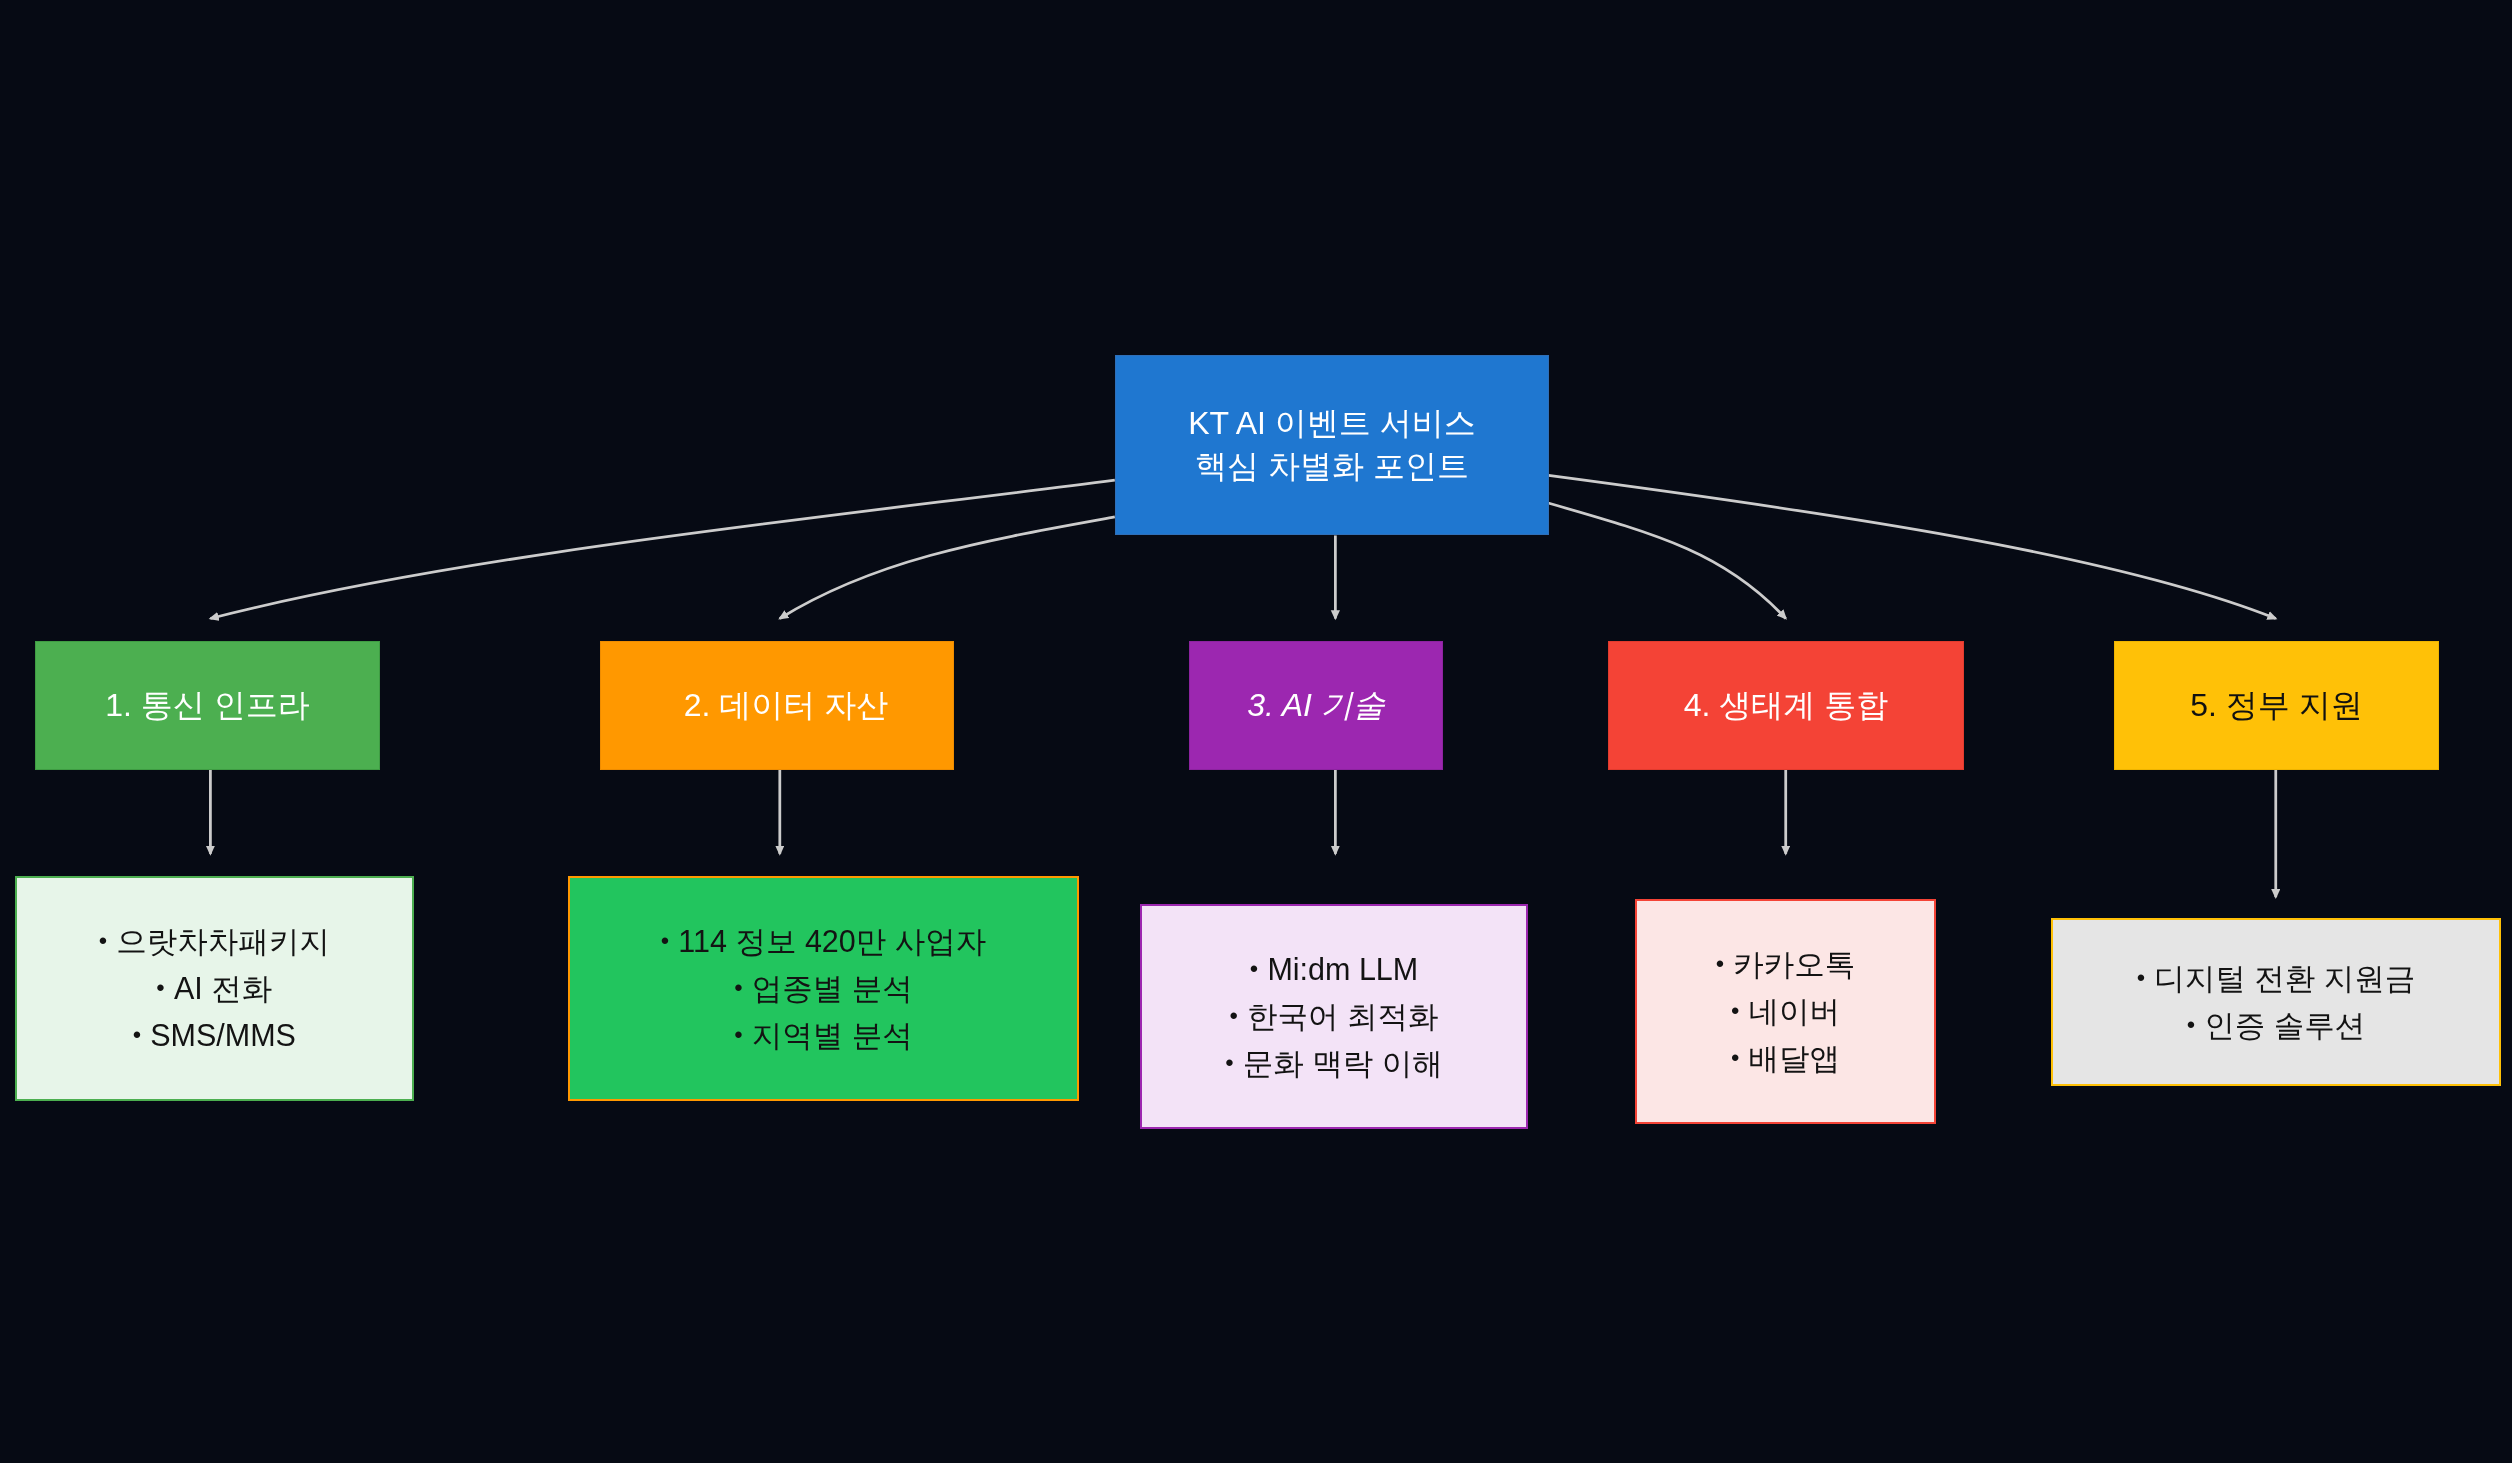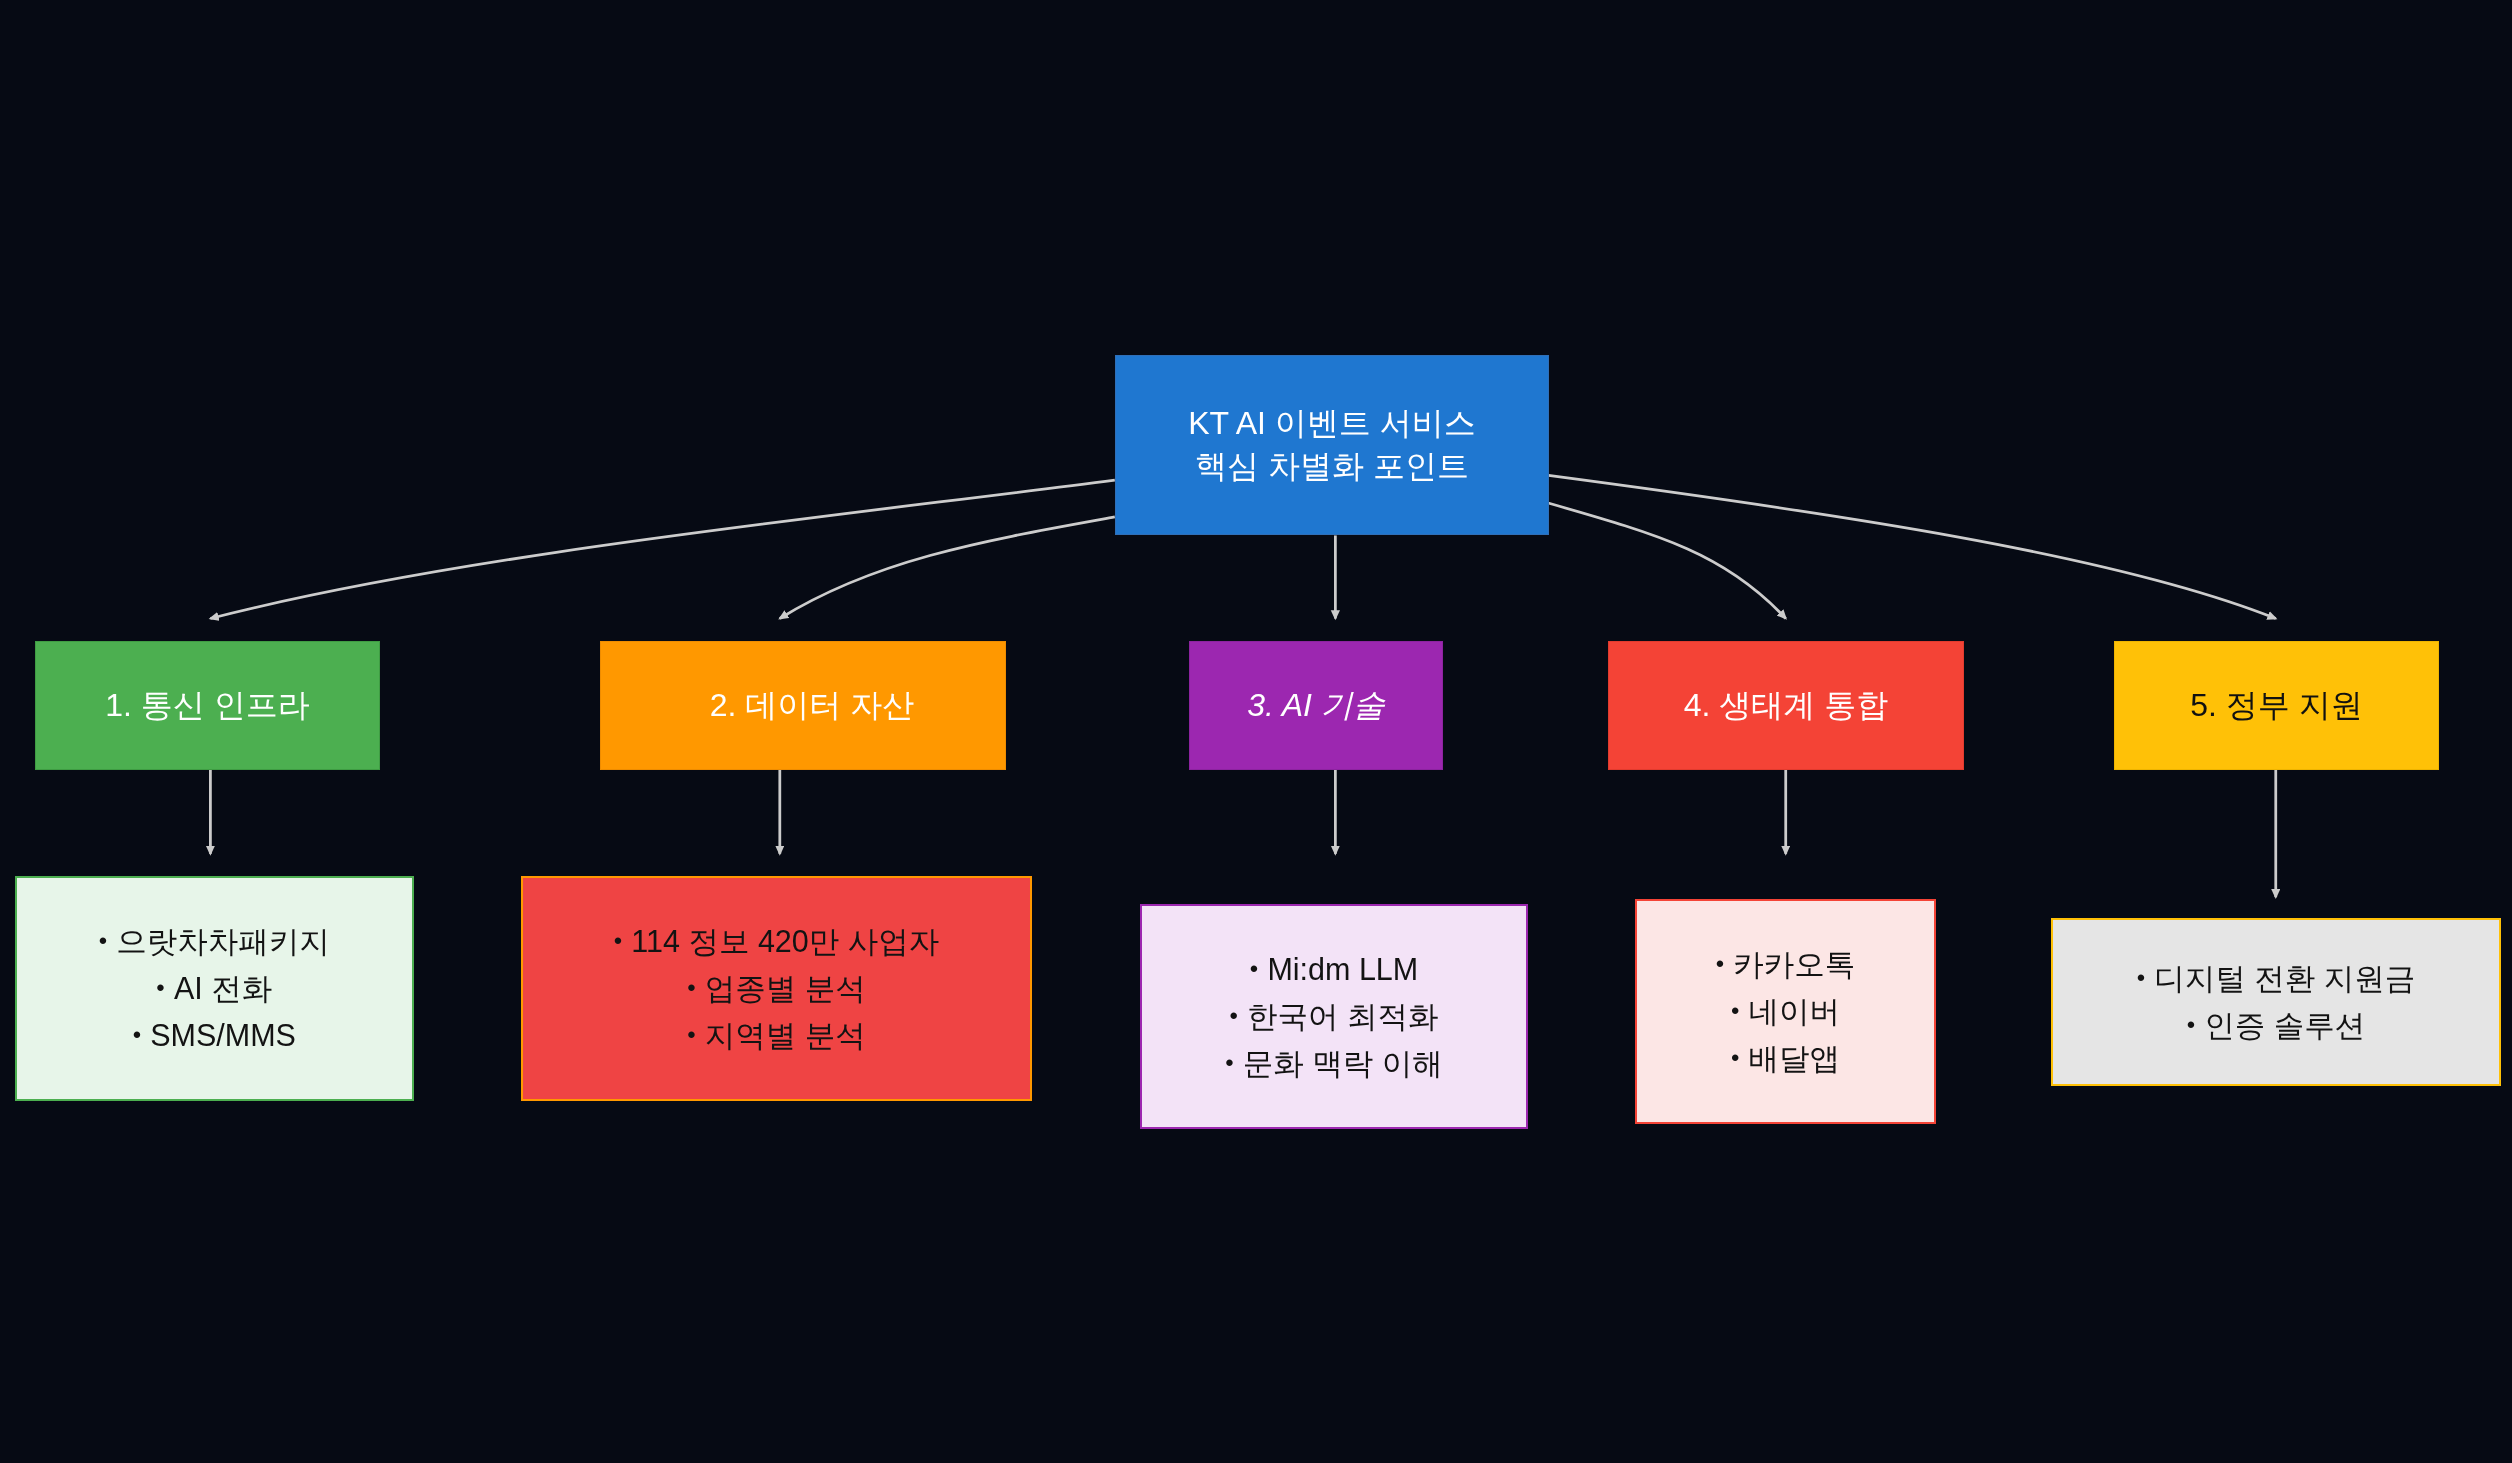--- a/index.html
+++ b/index.html
@@ -60,21 +60,21 @@
   .cat-5 { background: #ffc107; border-color: #efb400; color: #111111; }
 
   .node-leaf {
     font-size: 30.5px;
     color: #131313;
     border-width: 2.8px;
     border-style: solid;
     padding: 9.2px 13px;
   }
   .leaf-1 { background: #e7f5e9; border-color: #4caf50; }
-  .leaf-2 { background: #ef4444; border-color: #ff9800; }
+  .leaf-2 { background: #22c55e; border-color: #ff9800; margin-left: 47px; }
   .leaf-3 { background: #f3e3f7; border-color: #9c27b0; }
   .leaf-4 { background: #fce6e5; border-color: #f44336; }
   .leaf-5 { background: #e5e5e5; border-color: #ffc107; }
 
   .leaf-line {
     display: block;
     white-space: nowrap;
     padding: 2.8px 0;
   }
   .leaf-line .bullet {
@@ -110,21 +110,21 @@
   </svg>
 
   <div class="node node-root" id="node-root" style="left: 1115px; top: 355px; width: 434px; height: 180px;">
     <span class="line">KT AI 이벤트 서비스</span>
     <span class="line">핵심 차별화 포인트</span>
   </div>
 
   <div class="node node-cat cat-1" id="node-cat-1" style="left: 35px; top: 641px; width: 345px; height: 129px;">
     <span>1. 통신 인프라</span>
   </div>
-  <div class="node node-cat cat-2" id="node-cat-2" style="left: 600px; top: 641px; width: 406px; height: 129px; padding-left: 18px;">
+  <div class="node node-cat cat-2" id="node-cat-2" style="left: 600px; top: 641px; width: 354px; height: 129px; padding-left: 18px;">
     <span>2. 데이터 자산</span>
   </div>
   <div class="node node-cat cat-3" id="node-cat-3" style="left: 1189px; top: 641px; width: 254px; height: 129px; font-style: italic;">
     <span>3. AI 기술</span>
   </div>
   <div class="node node-cat cat-4" id="node-cat-4" style="left: 1608px; top: 641px; width: 356px; height: 129px;">
     <span>4. 생태계 통합</span>
   </div>
   <div class="node node-cat cat-5" id="node-cat-5" style="left: 2114px; top: 641px; width: 325px; height: 129px;">
     <span>5. 정부 지원</span>

